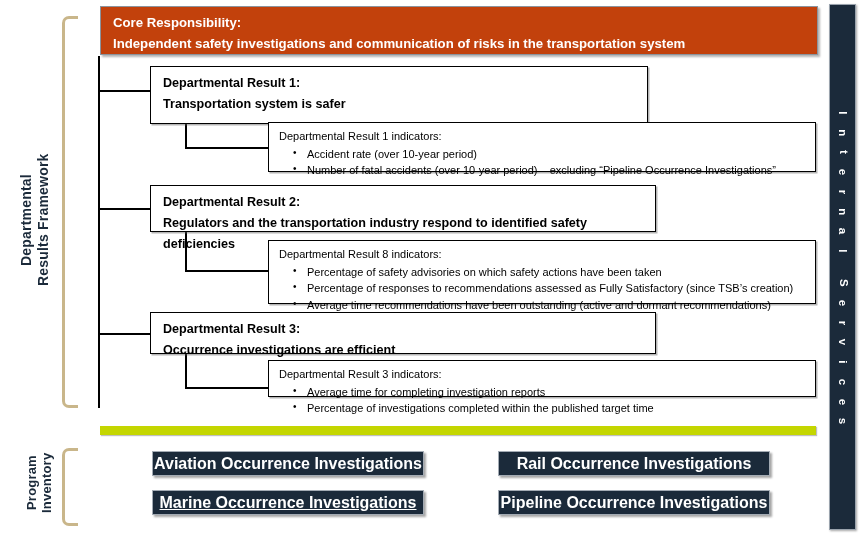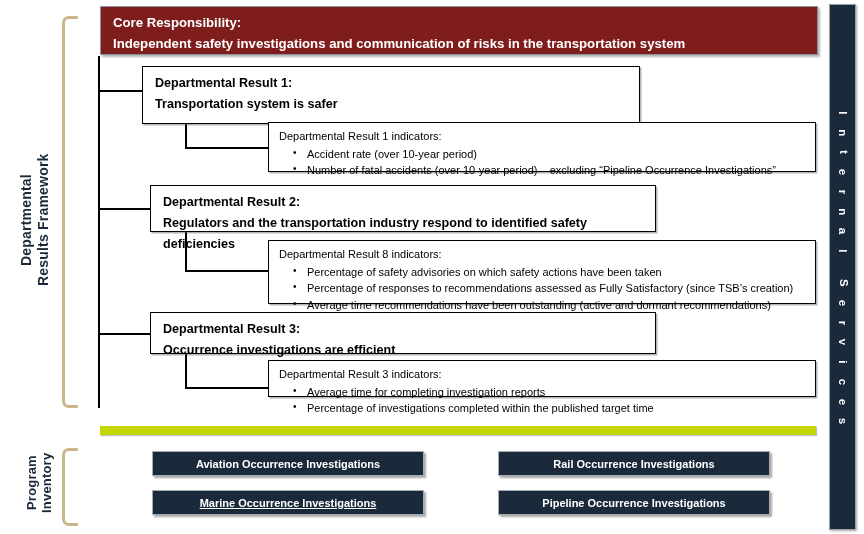--- a/index.html
+++ b/index.html
@@ -69,21 +69,21 @@
     line-height:1.72;
     transform:rotate(90deg);
     text-align:center;
   }
   #internal-services .gap{ height:12px; }
 
   
   #core-resp{
     position:absolute;
     left:100px; top:6px; width:718px; height:49px;
-    background:#7f1d1d;
+    background:#c2410c;
     border:1px solid #8b949e;
     box-sizing:border-box;
     color:#ffffff;
     padding:5px 10px 0 12px;
     font-weight:bold;
     font-size:13.2px;
     line-height:1.62;
     box-shadow:1.5px 1.5px 2px rgba(0,0,0,.3);
   }
 
@@ -119,21 +119,21 @@
     line-height:1.52;
   }
   .ind-box li:before{
     content:"\2022";
     position:absolute;
     left:0; top:-1px;
     font-size:10px;
   }
 
   
-  #dr1      { left:142px; top:66px;  width:498px; height:58px; }
+  #dr1      { left:150px; top:66px;  width:498px; height:58px; }
   #dr1-ind  { left:268px; top:122px; width:548px; height:50px; }
   #dr2      { left:150px; top:185px; width:506px; height:47px; }
   #dr2-ind  { left:268px; top:240px; width:548px; height:64px; }
   #dr3      { left:150px; top:312px; width:506px; height:42px; }
   #dr3-ind  { left:268px; top:360px; width:548px; height:37px; }
 
   
   .line{ position:absolute; background:#000; }
   .v{ width:1.6px; }
   .h{ height:1.6px; }
@@ -159,21 +159,21 @@
   }
 
   
   .prog-btn{
     position:absolute;
     background:#1b2a3a;
     border:1px solid #a3abb4;
     box-sizing:border-box;
     color:#ffffff;
     font-weight:bold;
-    font-size:11px;
+    font-size:16px;
     display:flex;
     align-items:center;
     justify-content:center;
     box-shadow:1.5px 1.5px 2px rgba(0,0,0,.35);
   }
   #prog-aviation { left:152px; top:451px; width:272px; height:25px; }
   #prog-marine   { left:152px; top:490px; width:272px; height:25px;text-decoration:underline; }
   #prog-rail     { left:498px; top:451px; width:272px; height:25px; }
   #prog-pipeline { left:498px; top:490px; width:272px; height:25px; }
 </style>

